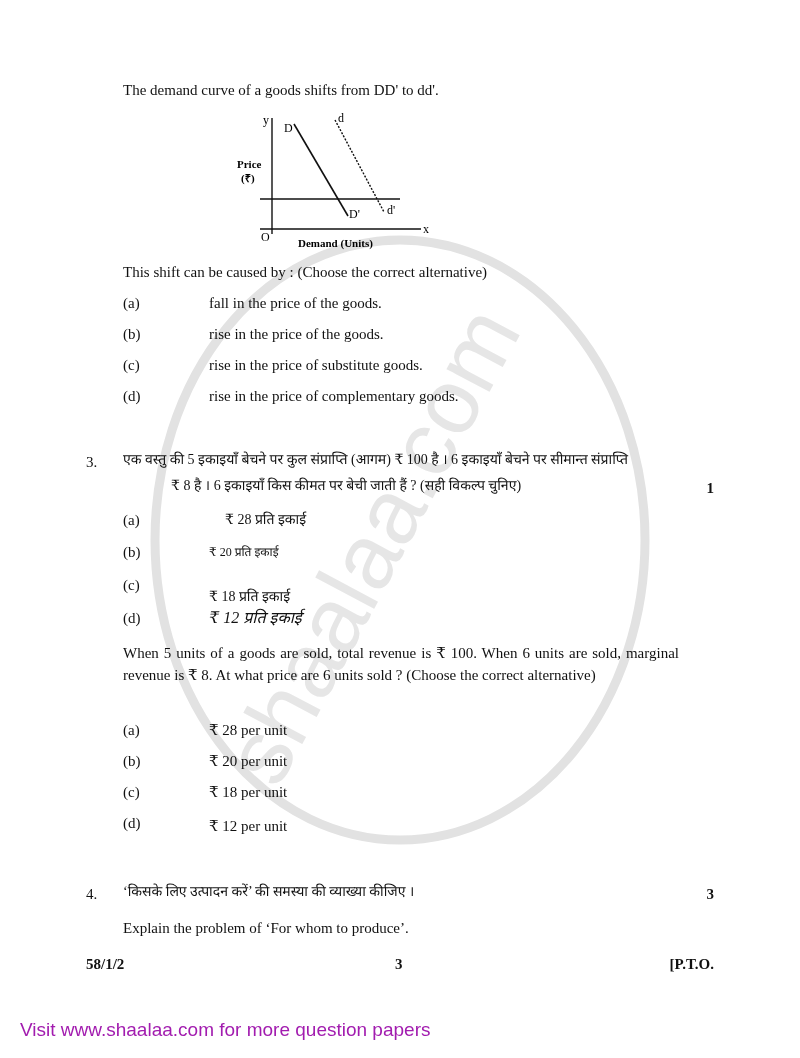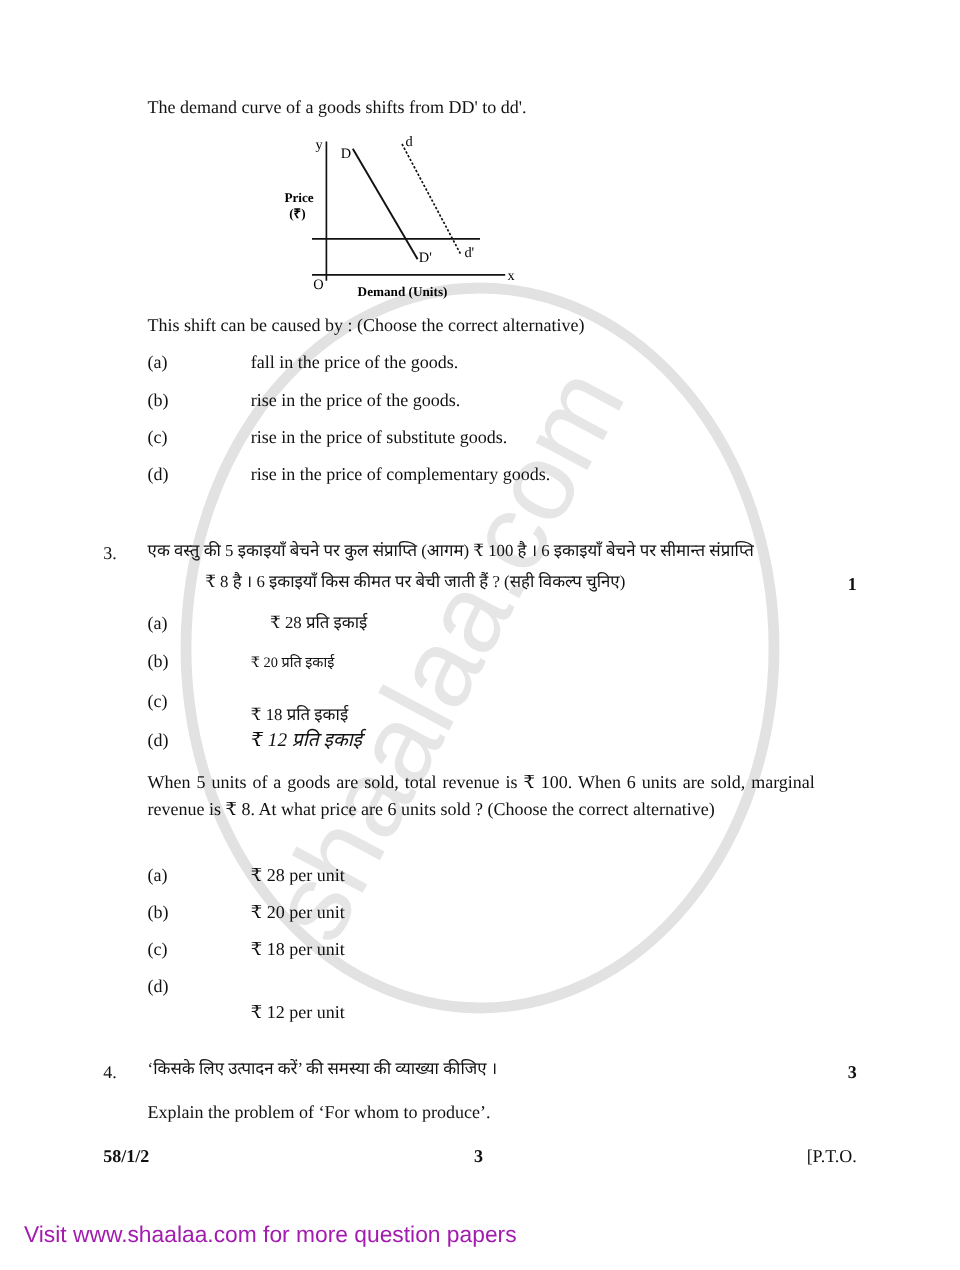--- a/index.html
+++ b/index.html
@@ -89,31 +89,31 @@
   <div class="abs t15 justify" style="left:123px; top:642px; width:556px; line-height:22px;">When 5 units of a goods are sold, total revenue is ₹ 100. When 6 units are sold, marginal revenue is ₹ 8. At what price are 6 units sold ? (Choose the correct alternative)</div>
 
   <div>
     <span class="opt-label t15" style="top:720px;">(a)</span>
     <span class="opt-text t15" style="top:720px;">₹ 28 per unit</span>
     <span class="opt-label t15" style="top:751px;">(b)</span>
     <span class="opt-text t15" style="top:751px;">₹ 20 per unit</span>
     <span class="opt-label t15" style="top:782px;">(c)</span>
     <span class="opt-text t15" style="top:782px;">₹ 18 per unit</span>
     <span class="opt-label t15" style="top:813px;">(d)</span>
-    <span class="opt-text t15" style="top:834px;">₹ 12 per unit</span>
+    <span class="opt-text t15" style="top:816px;">₹ 12 per unit</span>
   </div>
 </div>
 
 <div>
   <span class="num t15" style="top:884px;">4.</span>
   <div class="abs t15" style="left:123px; top:882px; font-size:14px;">‘किसके लिए उत्पादन करें’ की समस्या की व्याख्या कीजिए ।</div>
   <span class="marks t15" style="top:884px;">3</span>
   <div class="abs t15" style="left:123px; top:918px;">Explain the problem of ‘For whom to produce’.</div>
 </div>
 
 <div>
   <span class="abs t15" style="left:86px; top:954px; font-weight:bold;">58/1/2</span>
   <span class="abs t15" style="left:395px; top:954px; font-weight:bold;">3</span>
-  <span class="abs t15" style="right:86px; top:954px; font-weight:normal;">[P.T.O.</span>
+  <span class="abs t15" style="right:86px; top:954px; font-weight:bold;">[P.T.O.</span>
 </div>
 
 <div class="footer-bar"></div>
 <div class="footer-text">Visit www.shaalaa.com for more question papers</div>
 
 </body></html>

